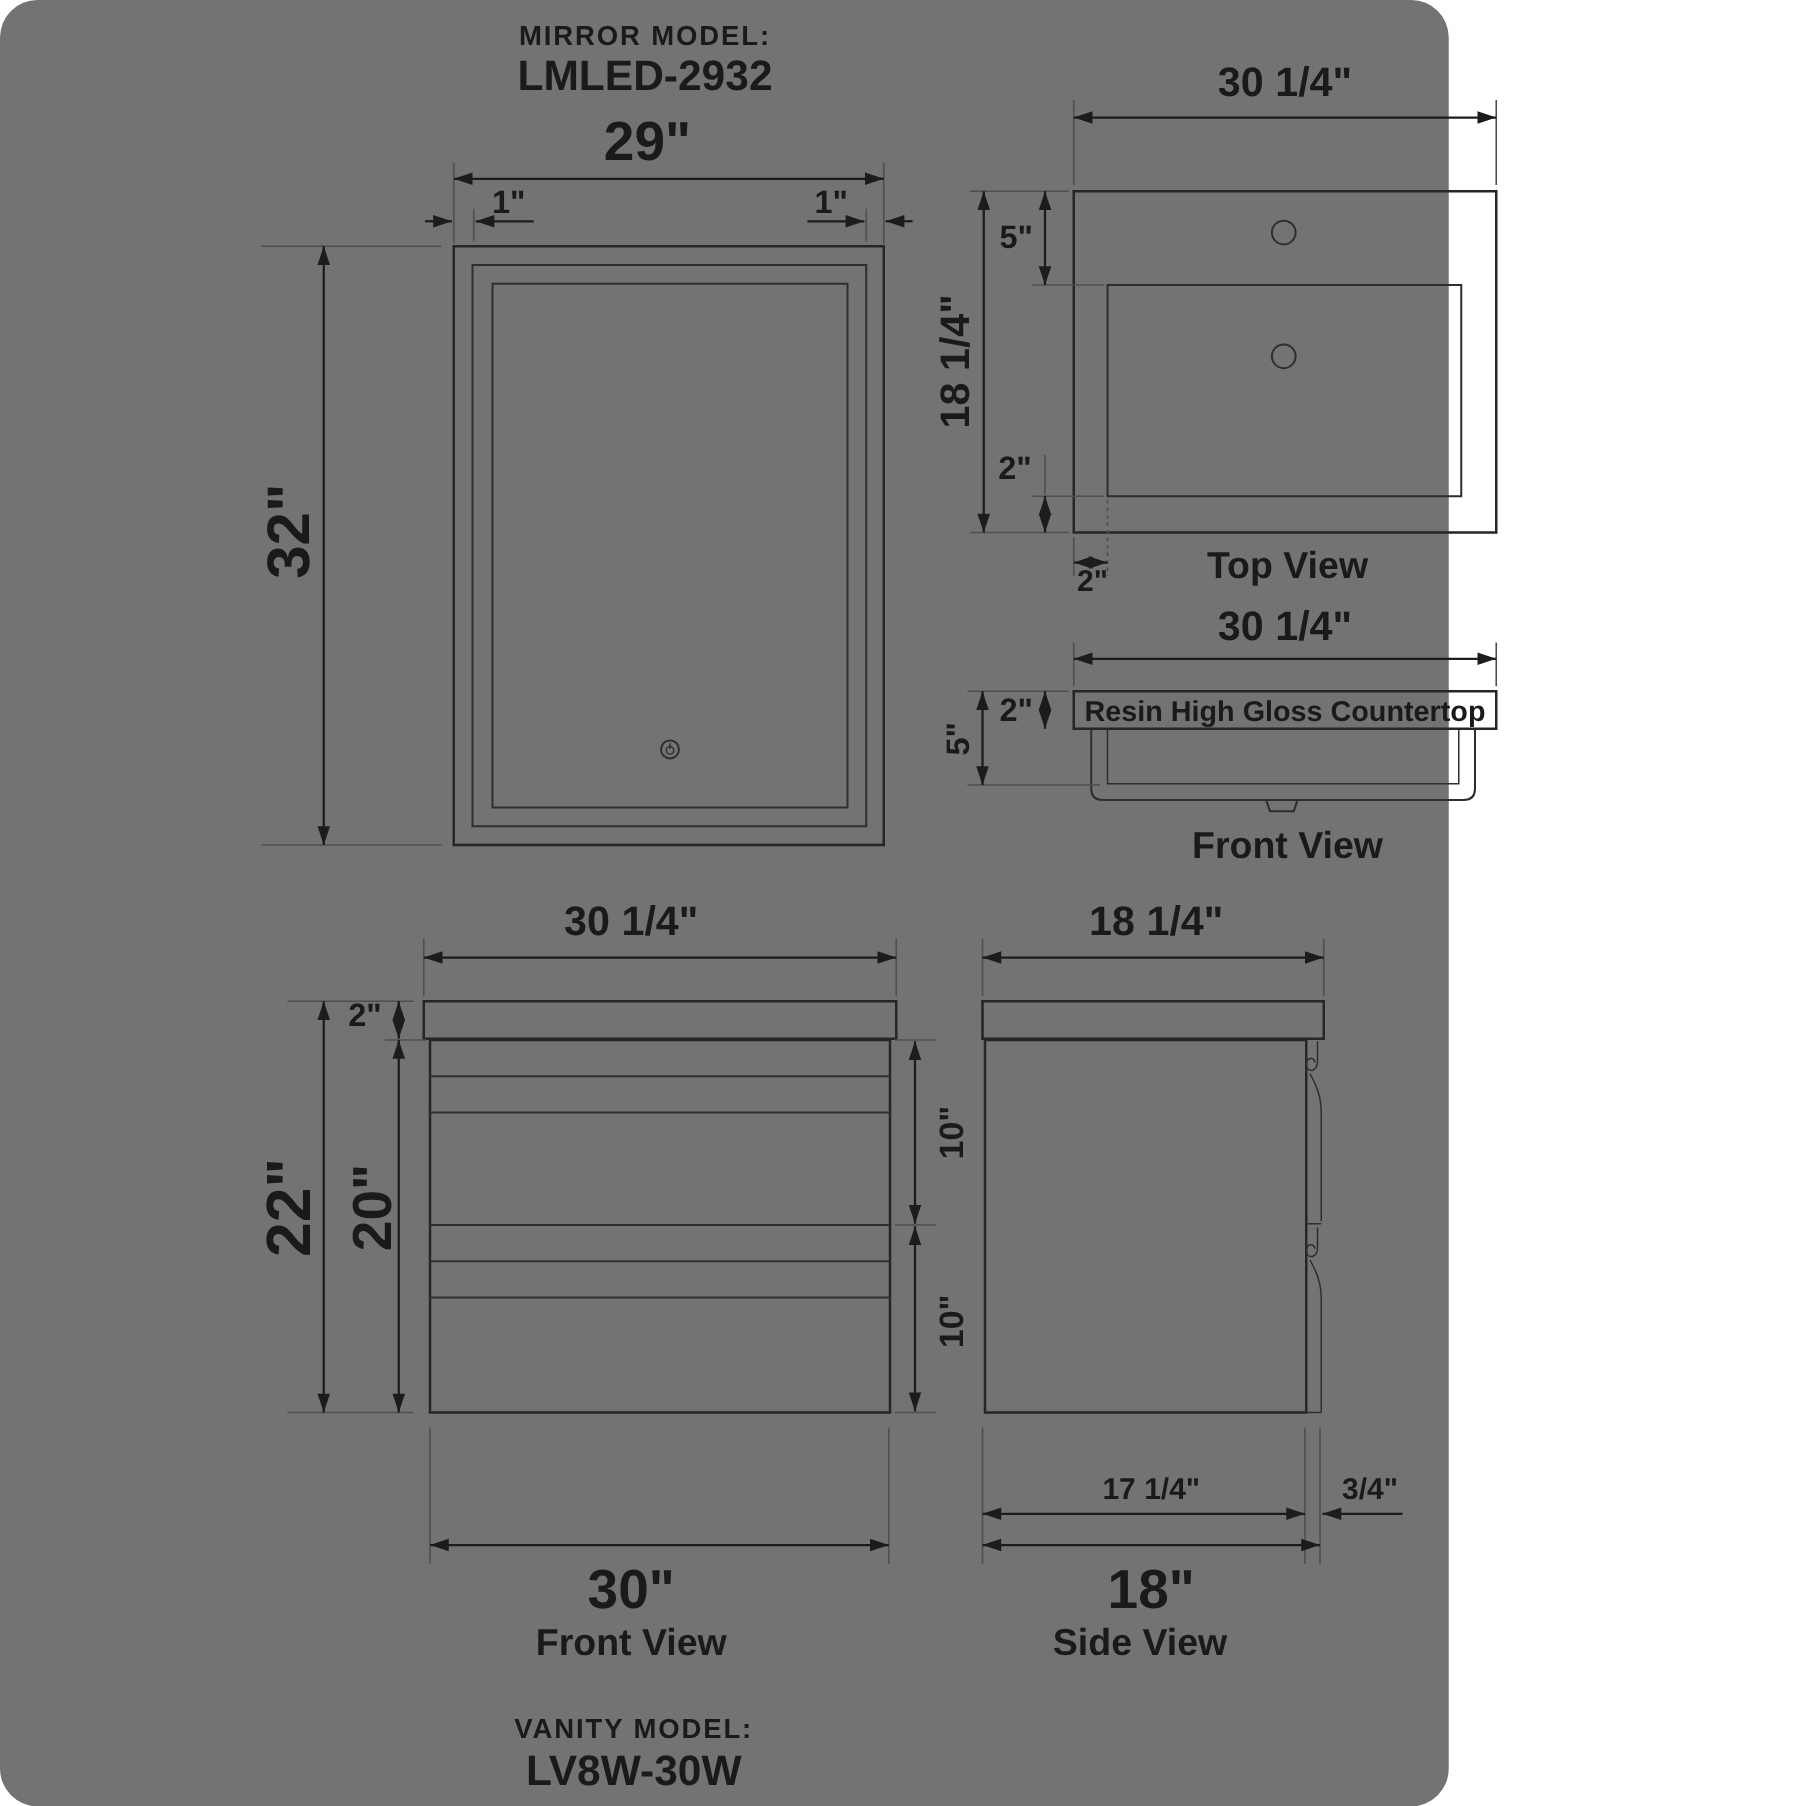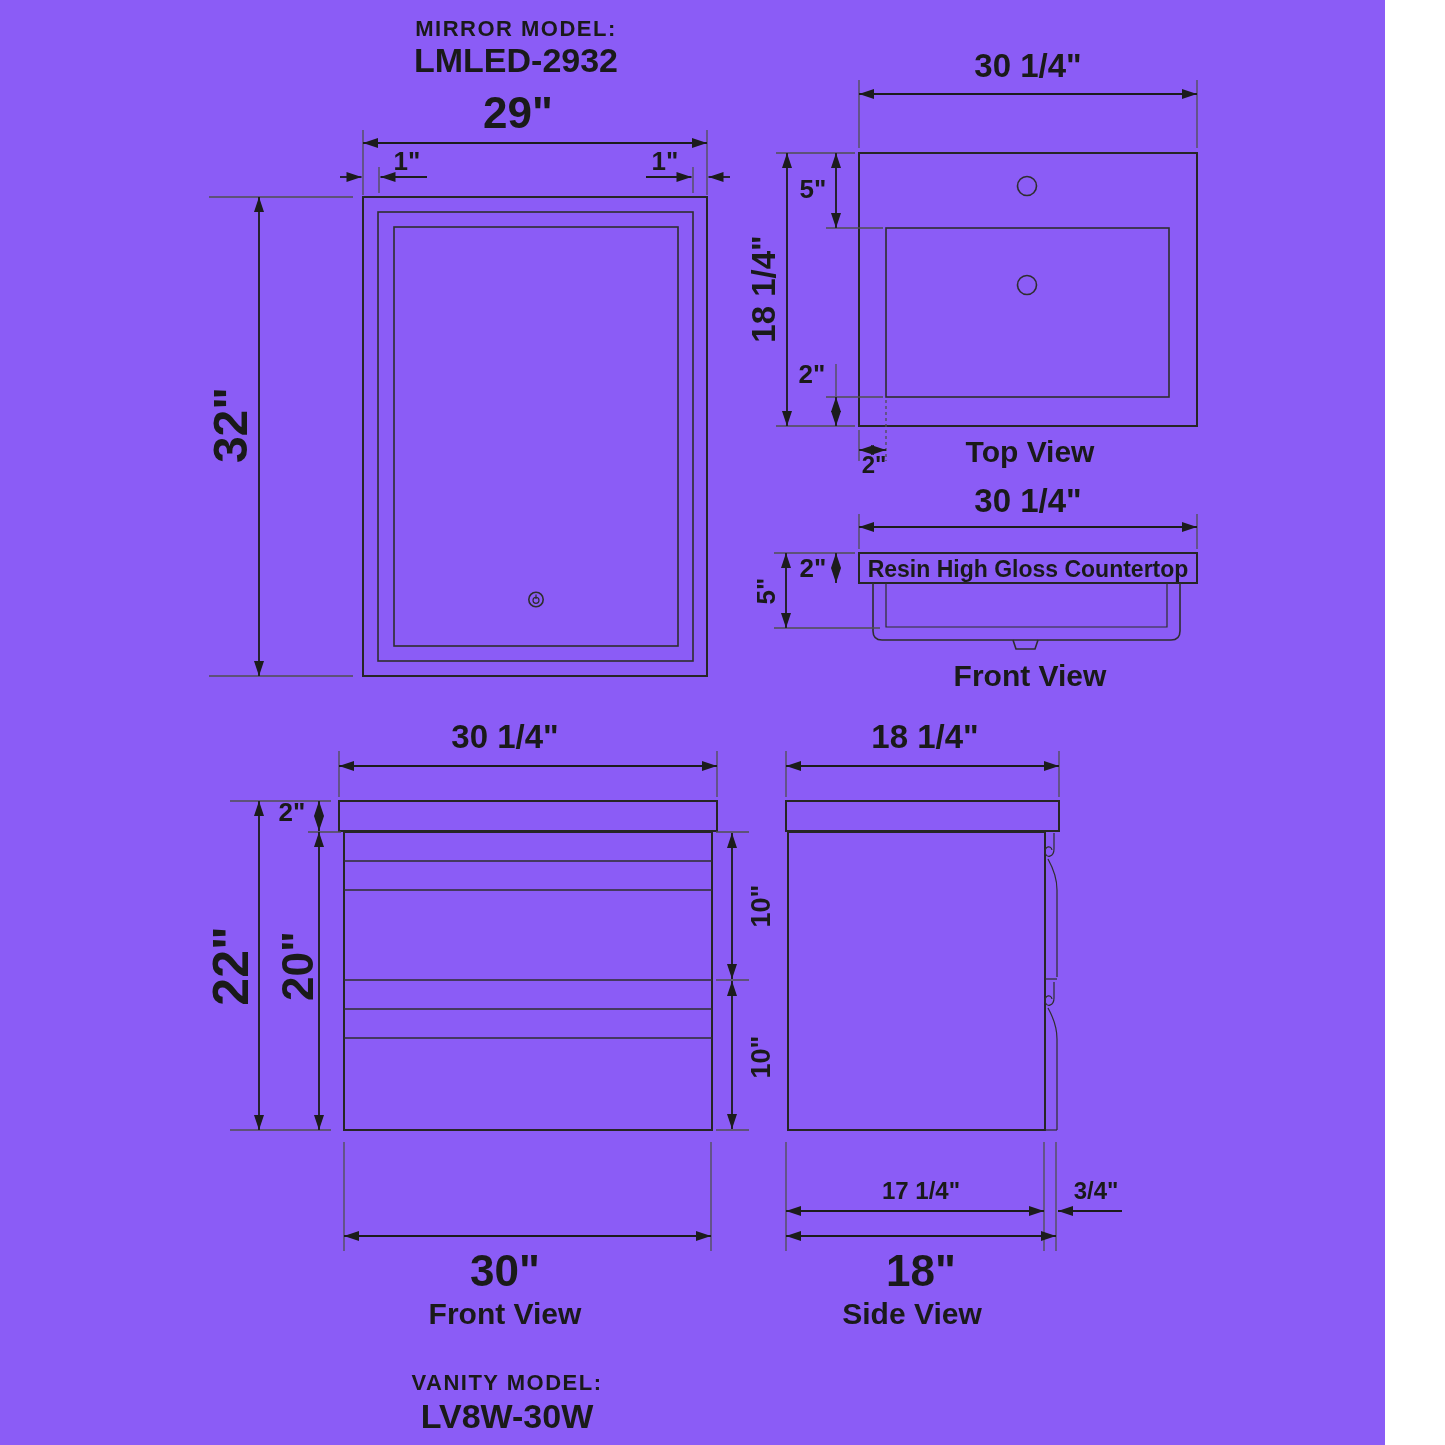--- a/index.html
+++ b/index.html
@@ -1,16 +1,16 @@
 <!DOCTYPE html>
 <html><head>
 <meta charset="utf-8">
 <style>
   html,body{margin:0;padding:0;background:#ffffff;}
-  .stage{width:1385px;height:1445px;position:relative;background:#8b5cf6;}
+  .stage{width:1159px;height:1445px;position:relative;background:#737373;border-radius:30px;}
   svg{display:block;}
   .obj{fill:none;stroke:#262626;stroke-width:2;}
   .obj2{fill:none;stroke:#2e2e2e;stroke-width:1.6;}
   .thin{fill:none;stroke:#2e2e2e;stroke-width:1.2;}
   .ext{fill:none;stroke:#4f4f4f;stroke-width:1.3;}
   .extd{fill:none;stroke:#4f4f4f;stroke-width:1.3;stroke-dasharray:3 3;}
   .dim{fill:none;stroke:#1c1c1c;stroke-width:1.8;}
   .t{font-family:"Liberation Sans",sans-serif;fill:#1a1a1a;font-weight:bold;text-anchor:middle;}
   .s22{font-size:22px;letter-spacing:1.5px;}
   .s23{font-size:23px;}

